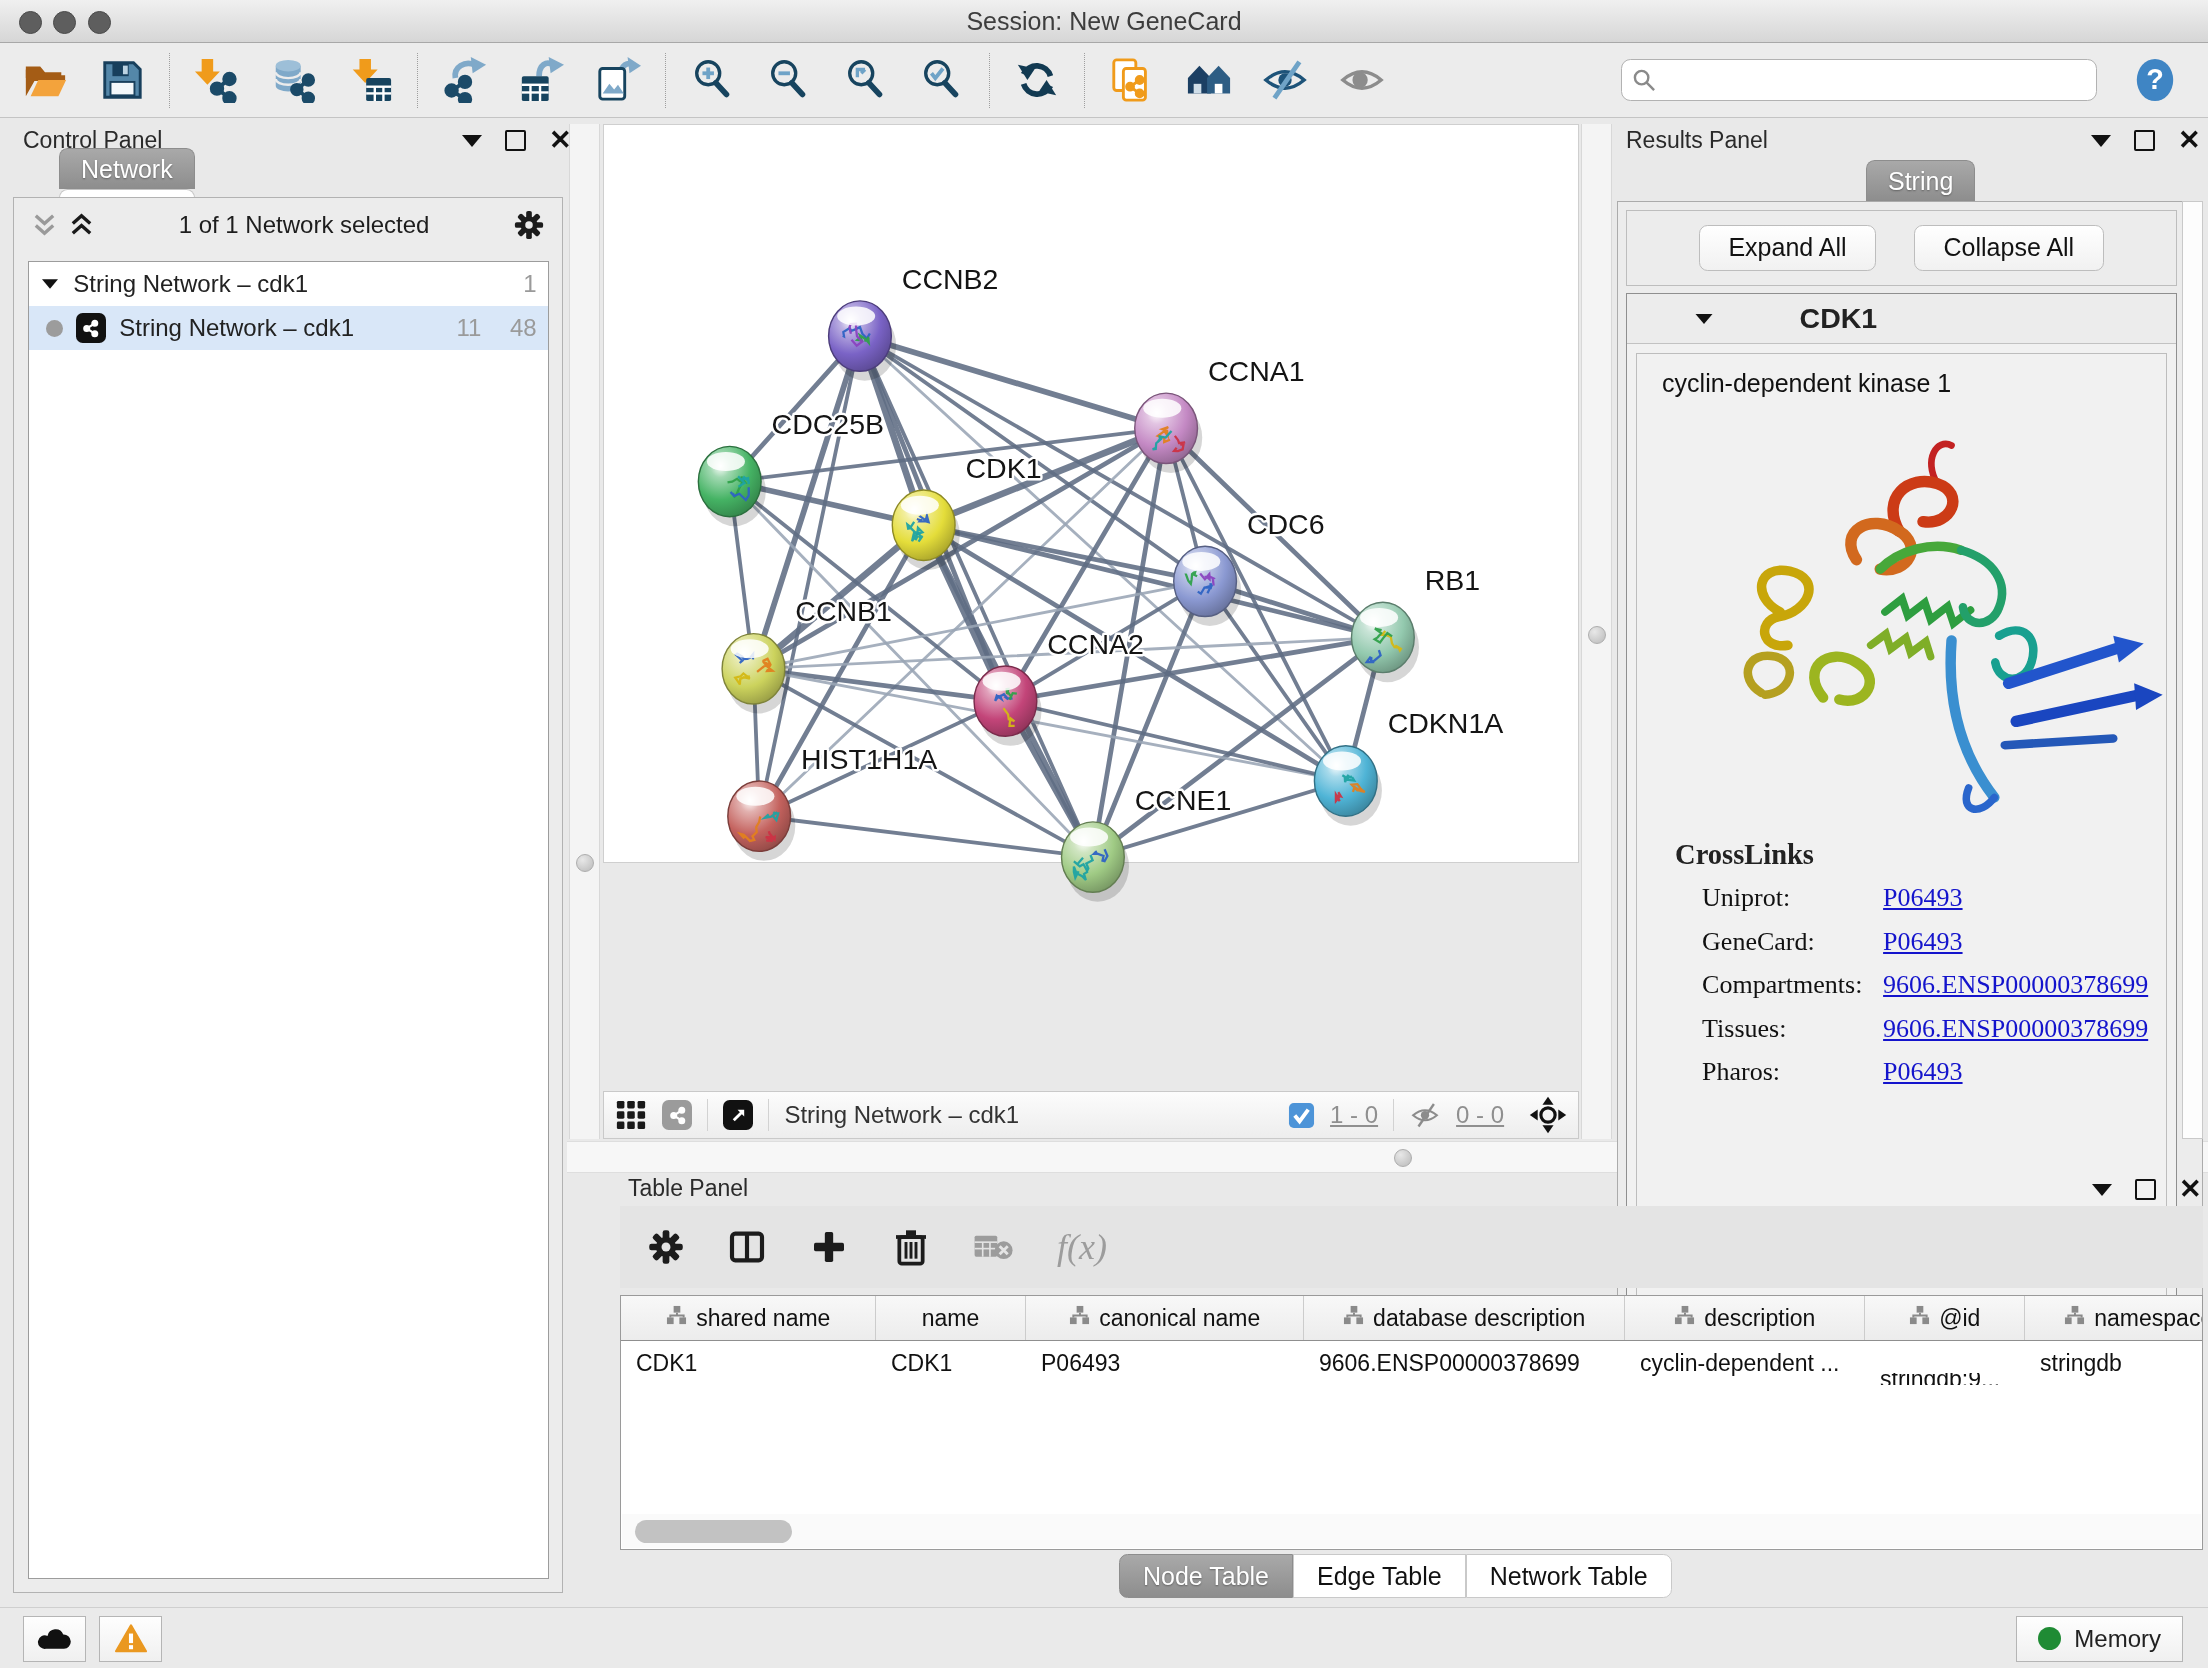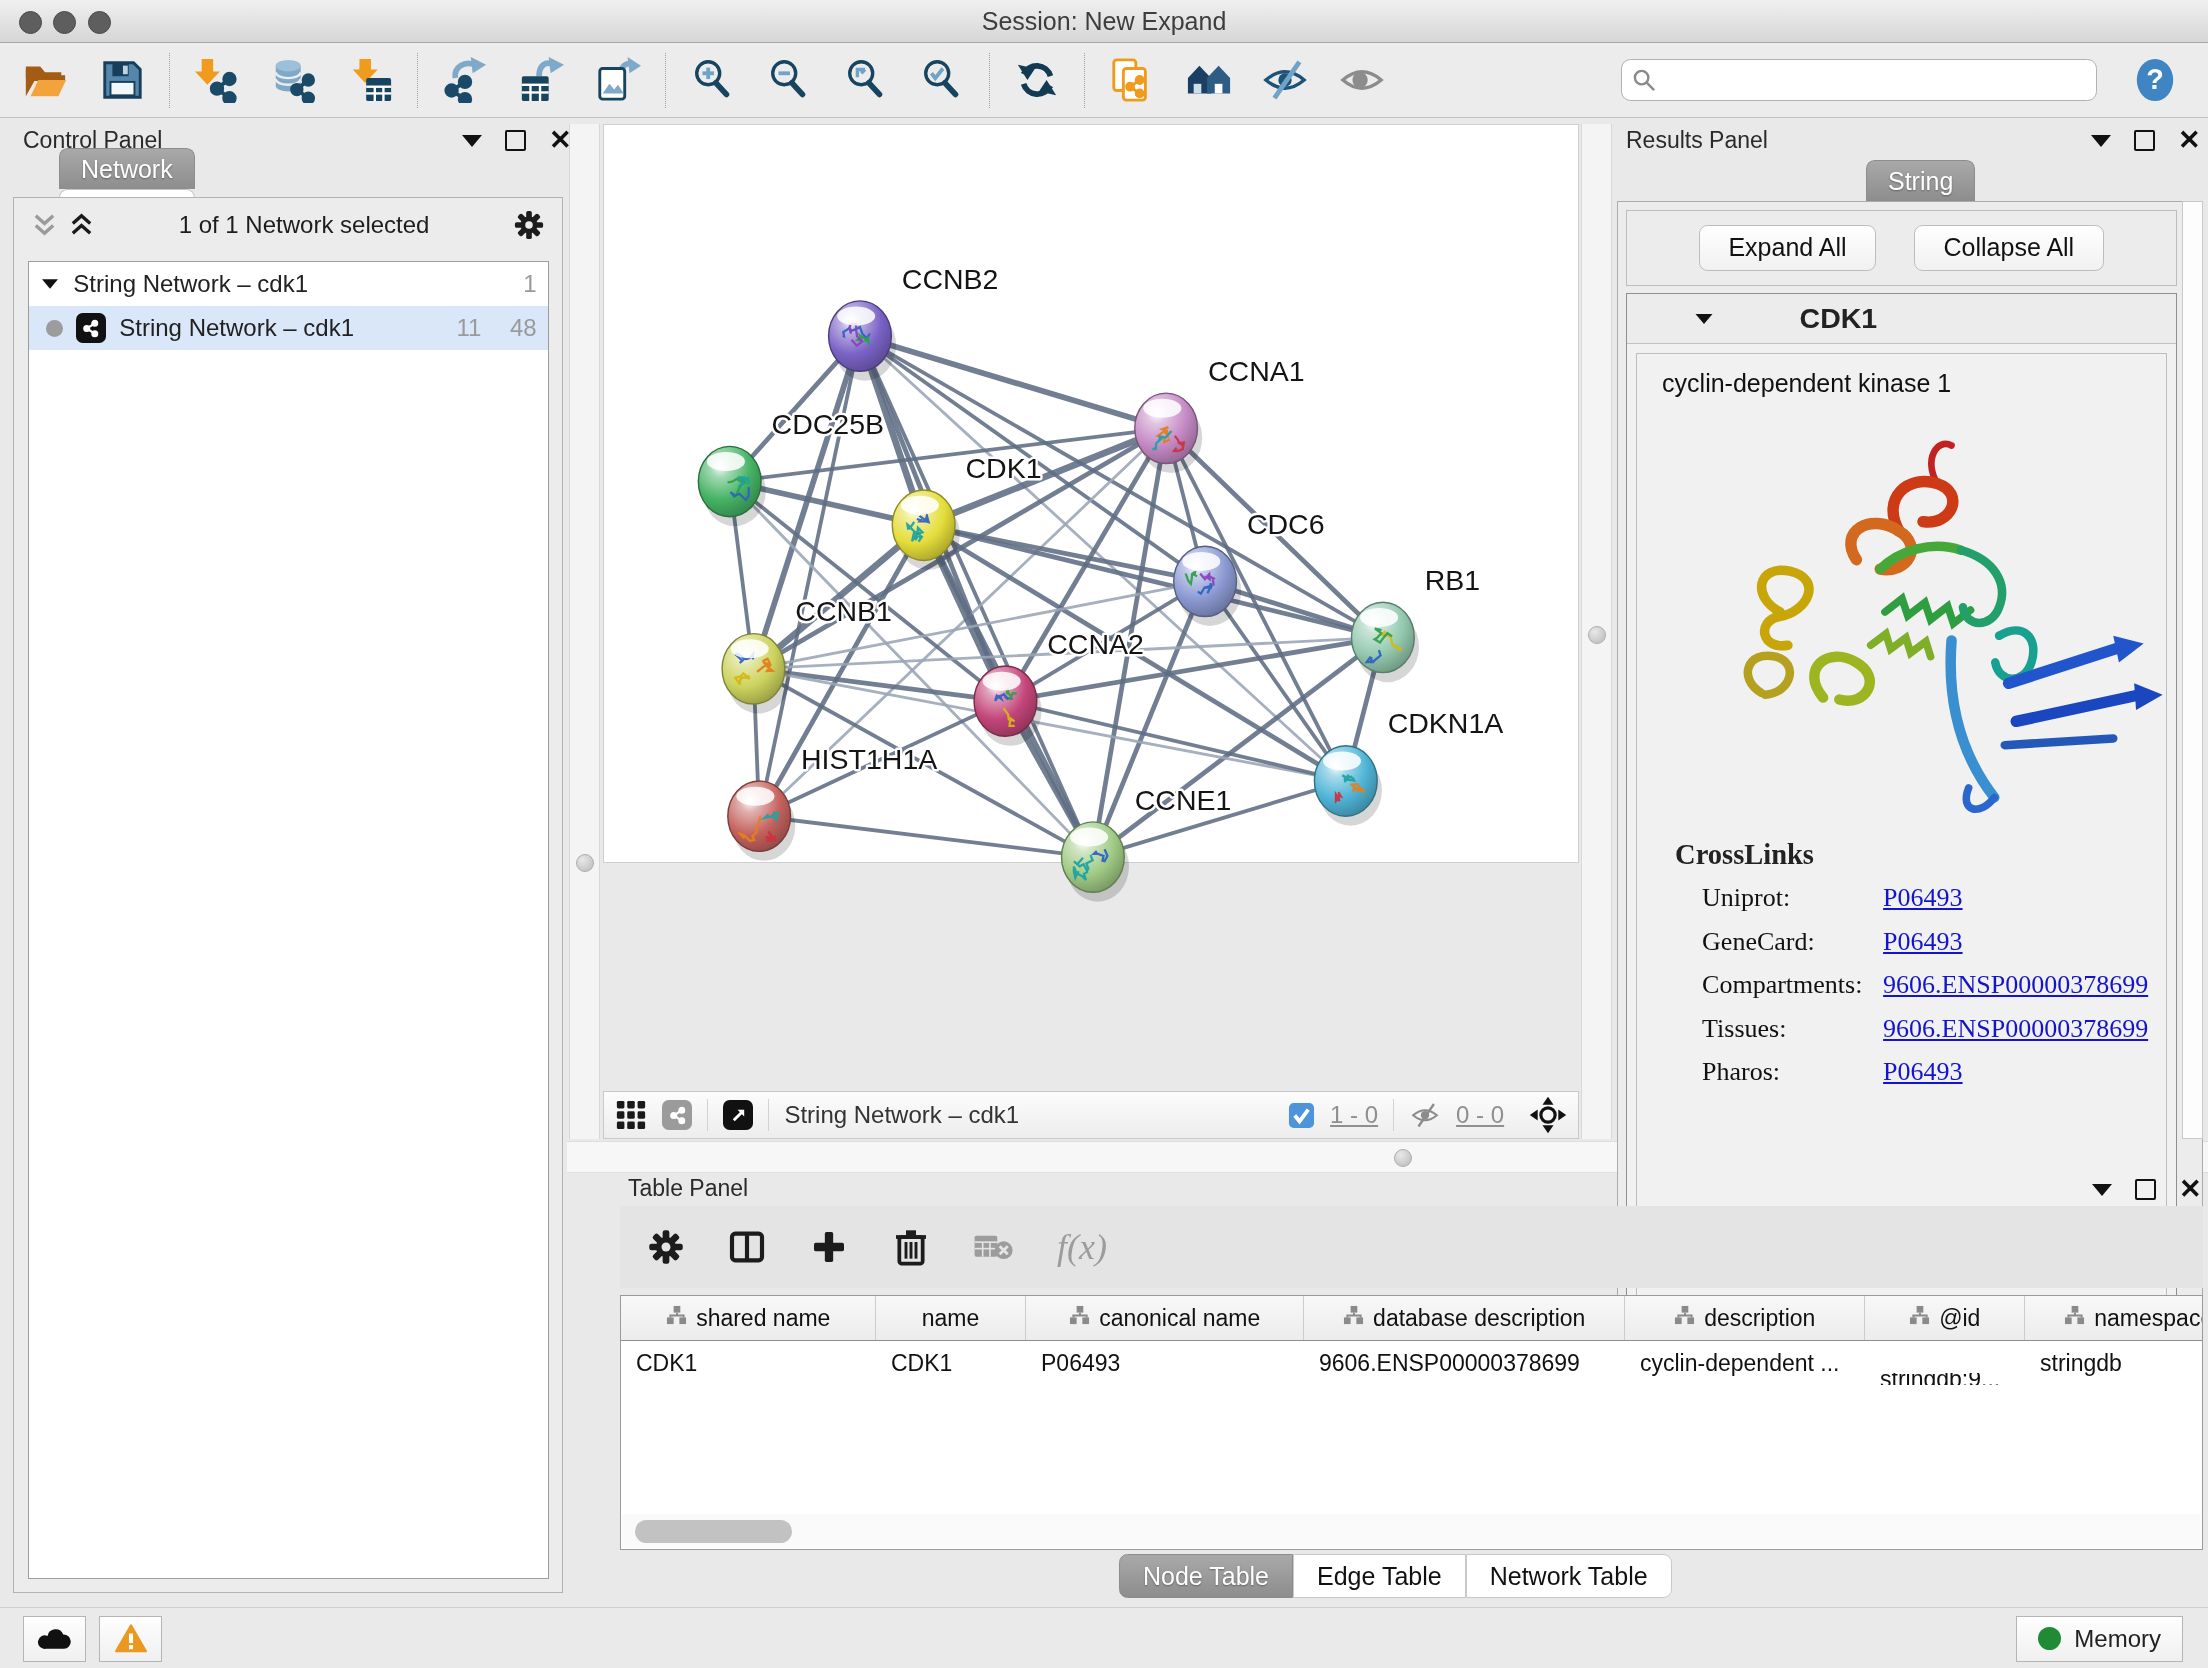--- a/index.html
+++ b/index.html
@@ -113,21 +113,21 @@
 </style>
 </head>
 <body>
 
 <div class="titlebar">
   <div class="traffic">
     <div class="light"></div>
     <div class="light"></div>
     <div class="light"></div>
   </div>
-  <div class="wtitle">Session: New Expand</div>
+  <div class="wtitle">Session: New GeneCard</div>
 </div>
 
 <div class="toolbar">
   <div class="tgroup">
     <div class="tbtn">
       <svg viewBox="0 0 48 48">
         <path d="M4 10 h15 l5 6 h17 v6 H4z" fill="#a45c15"></path>
         <path d="M4 41 V13 h14 l5 6 h22 v6 H13 L4 41z" fill="#a45c15"></path>
         <path d="M9 41 l8-17 h29 l-8 17z" fill="#f3a33c"></path>
       </svg>

